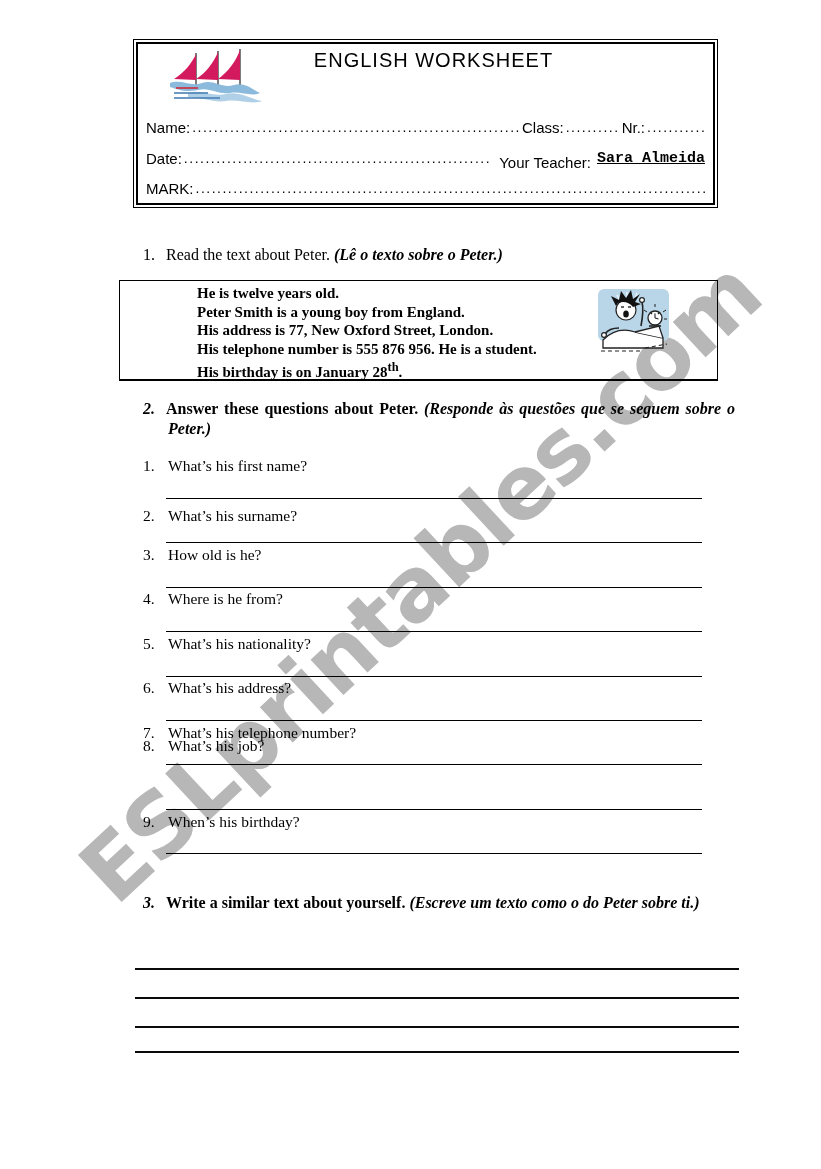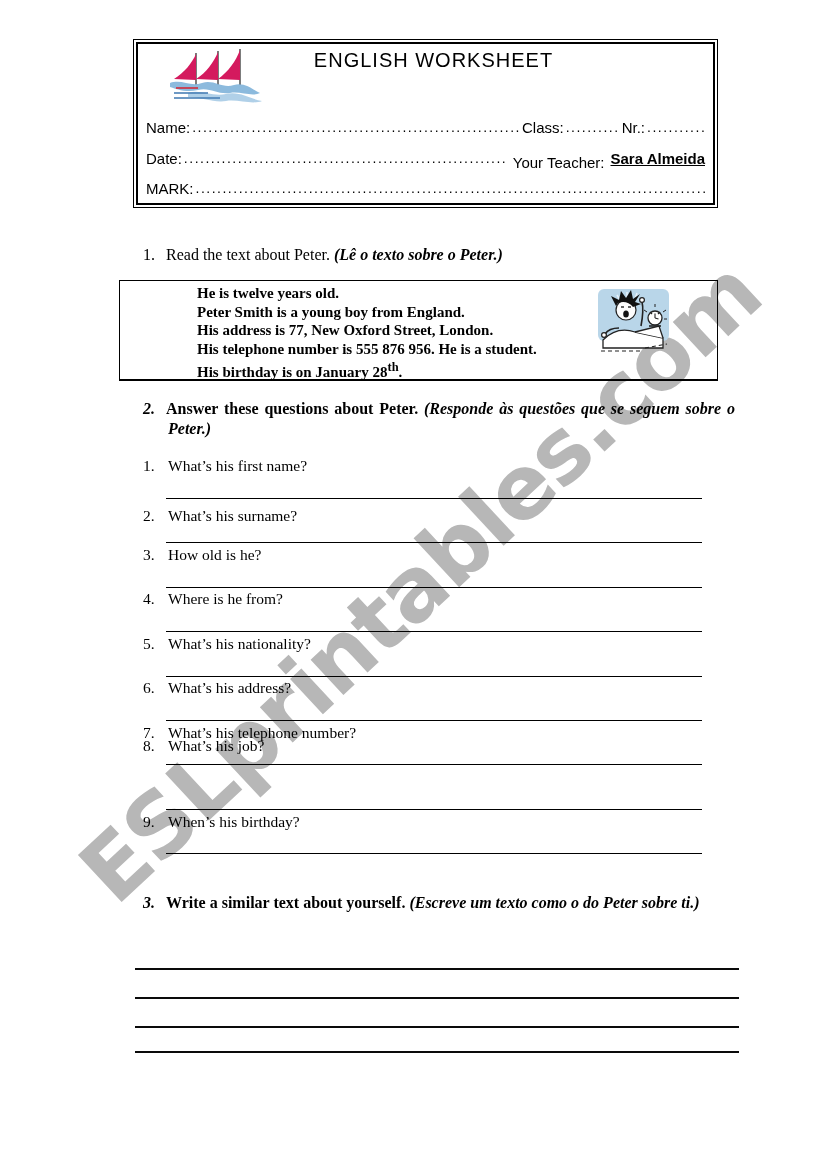--- a/index.html
+++ b/index.html
@@ -57,20 +57,21 @@
     overflow:hidden;white-space:nowrap;letter-spacing:1.5px;
     font-size:14px;
   }
   .dots.grow{flex:1;}
   .dots.w52{width:52px;}
   .dots.w58{width:58px;}
   .teacher-lbl{white-space:nowrap;margin:8px 6px 0 8px;}
   .teacher-name{
     white-space:nowrap;font-weight:700;
     text-decoration:underline;
+    font-family:Liberation Mono, monospace;
   }
   .row-name{top:72px;}
   .row-date{top:103px;}
   .row-mark{top:133px;}
   
   .sec{
     position:absolute;left:143px;width:567px;
     font-size:16px;line-height:20px;
     text-align:justify;
     padding-left:25px;text-indent:-25px;box-sizing:content-box;

